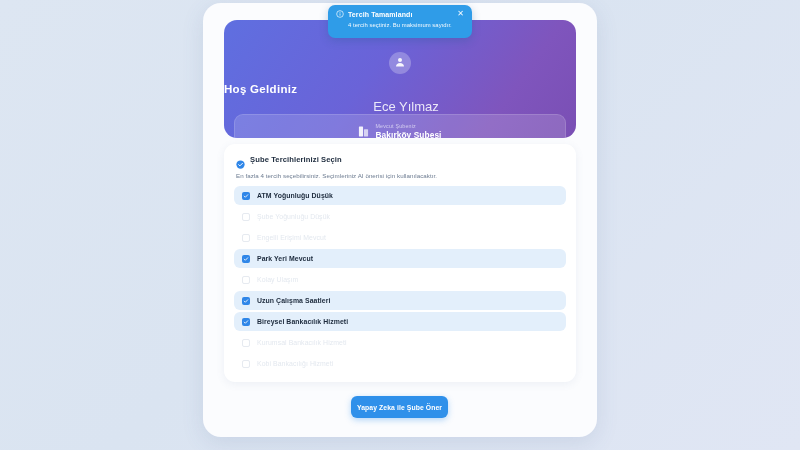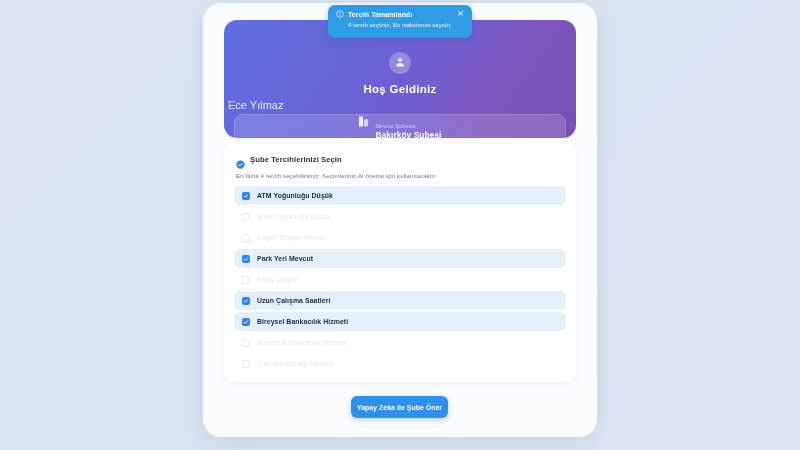--- a/index.html
+++ b/index.html
@@ -38,40 +38,39 @@
     position:absolute; left:50%; top:32px;
     transform:translateX(-50%);
     width:22px; height:22px; border-radius:50%;
     background:rgba(255,255,255,.26);
     display:flex; align-items:center; justify-content:center;
   }
   .avatar svg { width:12px; height:12px; fill:rgba(255,255,255,.92); }
 
   .welcome {
     position:absolute; left:0; right:0; top:63px;
-    text-align:center;
     color:#ffffff;
     font-size:11.5px; font-weight:bold;
     letter-spacing:.3px;
   }
   .username {
-    position:absolute; left:4px; right:0; top:79px;
-    text-align:left;
+    position:absolute; left:12px; right:0; top:79px;
+    text-align:center;
     color:rgba(255,255,255,.86);
-    font-size:11px;
+    font-size:13px;
   }
 
   .branch-card {
     position:absolute;
     left:10px; top:94px;
     width:332px; height:34px;
     border-radius:9px;
     background:rgba(255,255,255,.15);
     border:1px solid rgba(255,255,255,.14);
-    display:flex; justify-content:center;
+    display:flex; align-items:center; justify-content:center;
     gap:6px;
   }
   .branch-icon svg { width:11px; height:13px; fill:rgba(255,255,255,.9); display:block; }
   .branch-text { display:flex; flex-direction:column; justify-content:center; }
   .branch-label {
     color:rgba(255,255,255,.62);
     font-size:5.3px; letter-spacing:.2px; margin-bottom:1px;
   }
   .branch-name {
     color:#ffffff; font-size:8.3px; font-weight:bold; letter-spacing:.1px;

